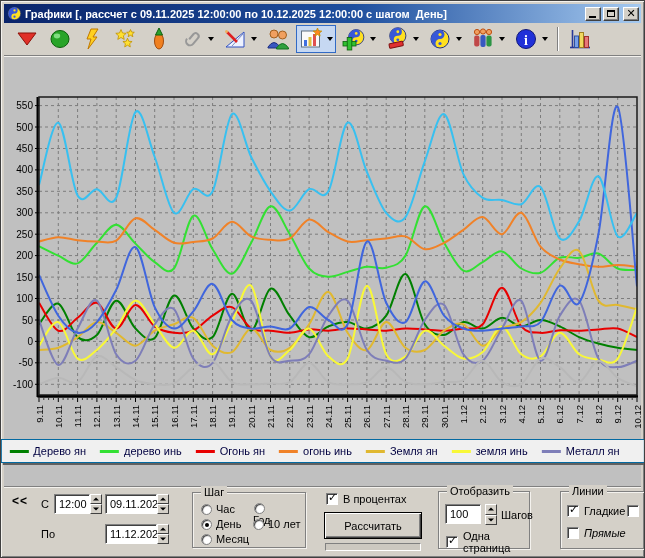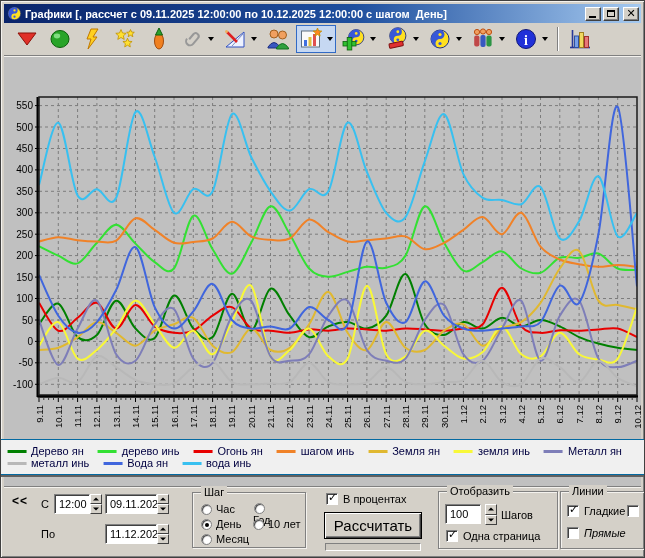--- a/index.html
+++ b/index.html
@@ -63,21 +63,21 @@
   .radio { position:absolute; display:flex; align-items:center; }
   .rdot { width:11px; height:11px; border-radius:50%; background:#fff; border:1px solid #808080;
           box-shadow:inset 1px 1px 1px #404040; margin-right:4px; position:relative; flex:0 0 auto; }
   .radio.sel .rdot::after { content:""; position:absolute; left:3px; top:3px; width:4px; height:4px; border-radius:50%; background:#000; }
   .check { position:absolute; display:flex; align-items:center; }
   .cbox { width:12px; height:12px; background:#fff; border:1px solid; border-color:#808080 #fff #fff #808080;
           box-shadow:inset 1px 1px 0 #404040; margin-right:5px; position:relative; flex:0 0 auto; }
   .check.on .cbox::after { content:"✓"; position:absolute; left:1px; top:-3px; font-size:11px; font-weight:bold; color:#000; }
   .btn { position:absolute; background:#d4d0c8; border:1px solid #000;
          box-shadow:inset 1px 1px 0 #fff, inset -1px -1px 0 #404040, inset -2px -2px 0 #808080;
-         font-size:15px; text-align:center; font-family:inherit; }
+         font-size:11px; text-align:center; font-family:inherit; }
   .progress { position:absolute; background:#ccc8c0; border:1px solid; border-color:#808080 #fff #fff #808080; }
 </style>
 </head>
 <body>
 
 <div class="window">
 
   <div class="titlebar">
     <svg class="app-icon" viewBox="0 0 24 24">
       <circle cx="12" cy="12" r="10" fill="#ffe020" stroke="#203080"></circle>
@@ -492,47 +492,33 @@
           <span class="li">
             <span class="sw" style="background:#33e033"></span>
             <span class="lt">дерево инь</span>
           </span>
           <span class="li">
             <span class="sw" style="background:#e80000"></span>
             <span class="lt">Огонь ян</span>
           </span>
           <span class="li">
             <span class="sw" style="background:#f08228"></span>
-            <span class="lt">шагом инь</span>
+            <span class="lt">огонь инь</span>
           </span>
           <span class="li">
             <span class="sw" style="background:#e0b830"></span>
             <span class="lt">Земля ян</span>
           </span>
           <span class="li">
             <span class="sw" style="background:#f8f838"></span>
             <span class="lt">земля инь</span>
           </span>
           <span class="li">
             <span class="sw" style="background:#7e7eb8"></span>
             <span class="lt">Металл ян</span>
-          </span>
-        </div>
-        <div class="lrow">
-          <span class="li">
-            <span class="sw" style="background:#b8b8b8"></span>
-            <span class="lt">металл инь</span>
-          </span>
-          <span class="li">
-            <span class="sw" style="background:#4066dd"></span>
-            <span class="lt">Вода ян</span>
-          </span>
-          <span class="li">
-            <span class="sw" style="background:#38c0f0"></span>
-            <span class="lt">вода инь</span>
           </span>
         </div>
       </div>
   </div>
 
   <div class="bottom">
     <span class="collapse">&lt;&lt;</span>
 
     <span class="lbl" style="left:37px; top:10px;">С</span>
     <span class="field" style="left:50px; top:6px; width:36px;">12:00</span>
@@ -579,21 +565,21 @@
         </div>
     </div>
 
     <span class="check on" style="left:322px; top:5px;">
       <span class="cbox"></span>
       <span>В процентах</span>
     </span>
     <button class="btn" style="left:320px; top:24px; width:98px; height:27px;">Рассчитать</button>
     <span class="progress" style="left:321px; top:55px; width:96px; height:8px;"></span>
 
-    <div class="group" style="left:434px; top:3px; width:120px; height:58px;">
+    <div class="group" style="left:434px; top:3px; width:92px; height:58px;">
       <span class="gl">Отобразить</span>
       <span class="field" style="left:6px; top:12px; width:36px;">100</span>
       <span class="spin" style="left:46px; top:12px; height:21px;">
           <span class="sb up"></span>
           <span class="sb dn"></span>
         </span>
       <span class="lbl" style="left:62px; top:17px;">Шагов</span>
       <span class="check on" style="left:7px; top:38px;">
         <span class="cbox"></span>
         <span>Одна страница</span>

